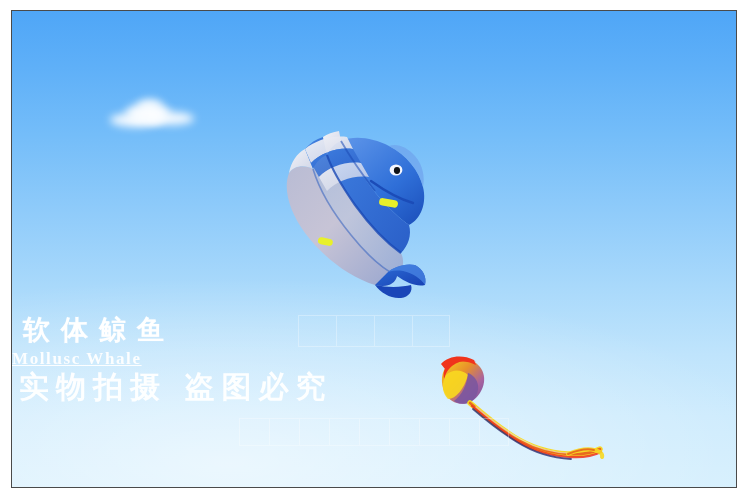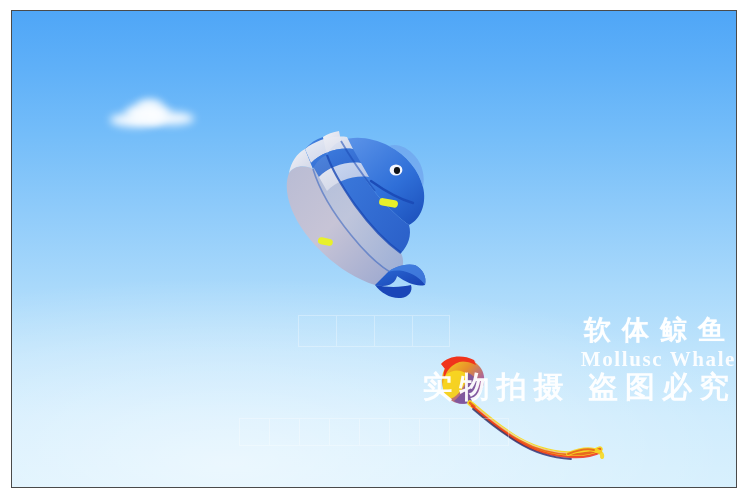--- a/index.html
+++ b/index.html
@@ -68,43 +68,44 @@
     left:420px; top:340px;
     width:175px; height:120px;
   }
   #delta-kite svg{display:block;width:175px;height:120px;overflow:visible;}
 
   
   #watermark{
     position:absolute;
     left:0; top:302px;
     width:100%;
-    text-align:right;
+    text-align:left;
     pointer-events:none;
     user-select:none;
   }
   #wm-title{
     font-family:"DejaVu Sans", sans-serif;
     font-size:27px;
     font-weight:bold;
     letter-spacing:11px;
     color:rgba(255,255,255,0.97);
     line-height:34px;
     text-indent:11px;
     position:relative;
     text-shadow:0 0 1px rgba(255,255,255,0.6);
   }
   #wm-sub{
     font-family:"Liberation Serif", serif;
-    font-size:21px;
+    font-size:17px;
     font-weight:bold;
     letter-spacing:1.6px;
     color:rgba(255,255,255,0.93);
     line-height:22px;
     margin-top:1px;
+    text-decoration:underline;
   }
   #wm-foot{
     font-family:"DejaVu Sans", sans-serif;
     font-size:30px;
     font-weight:bold;
     letter-spacing:7px;
     color:rgba(255,255,255,0.95);
     line-height:30px;
     text-indent:7px;
     margin-top:2px;

